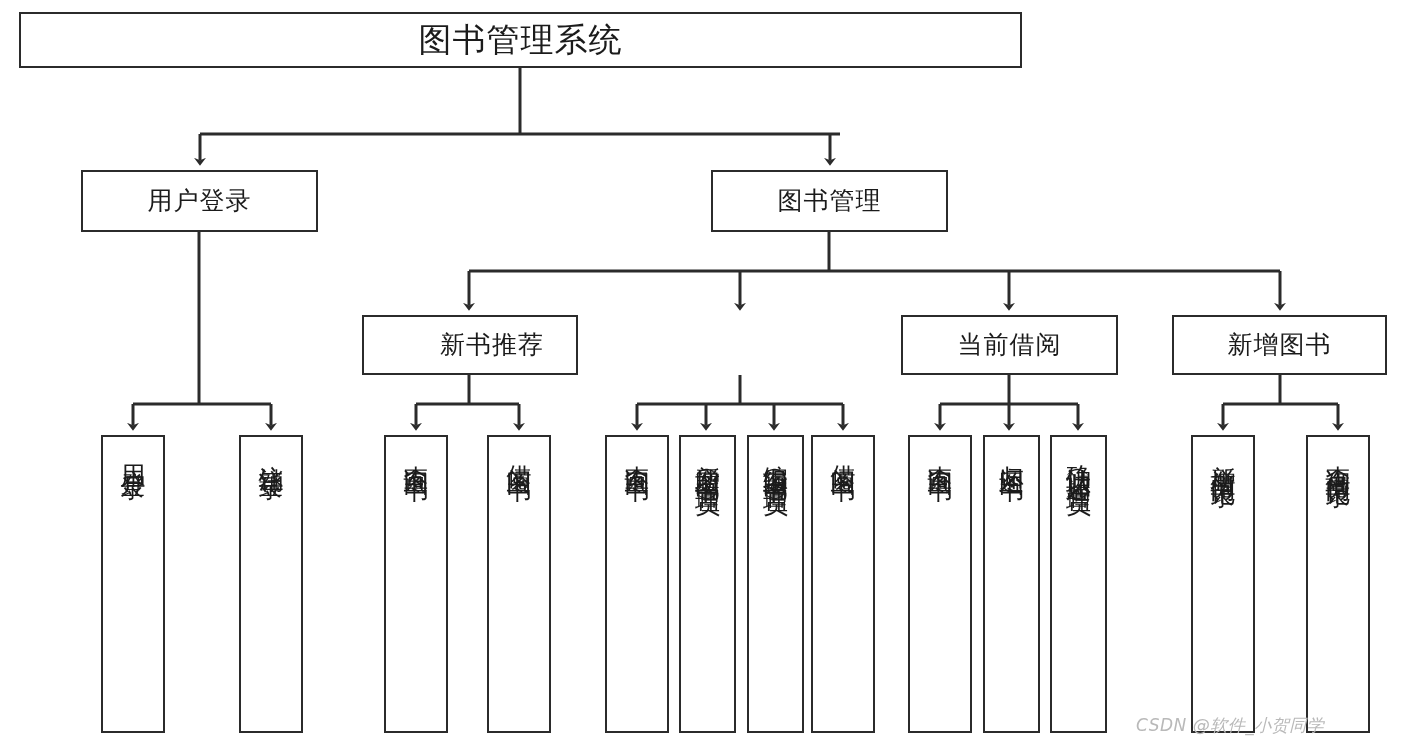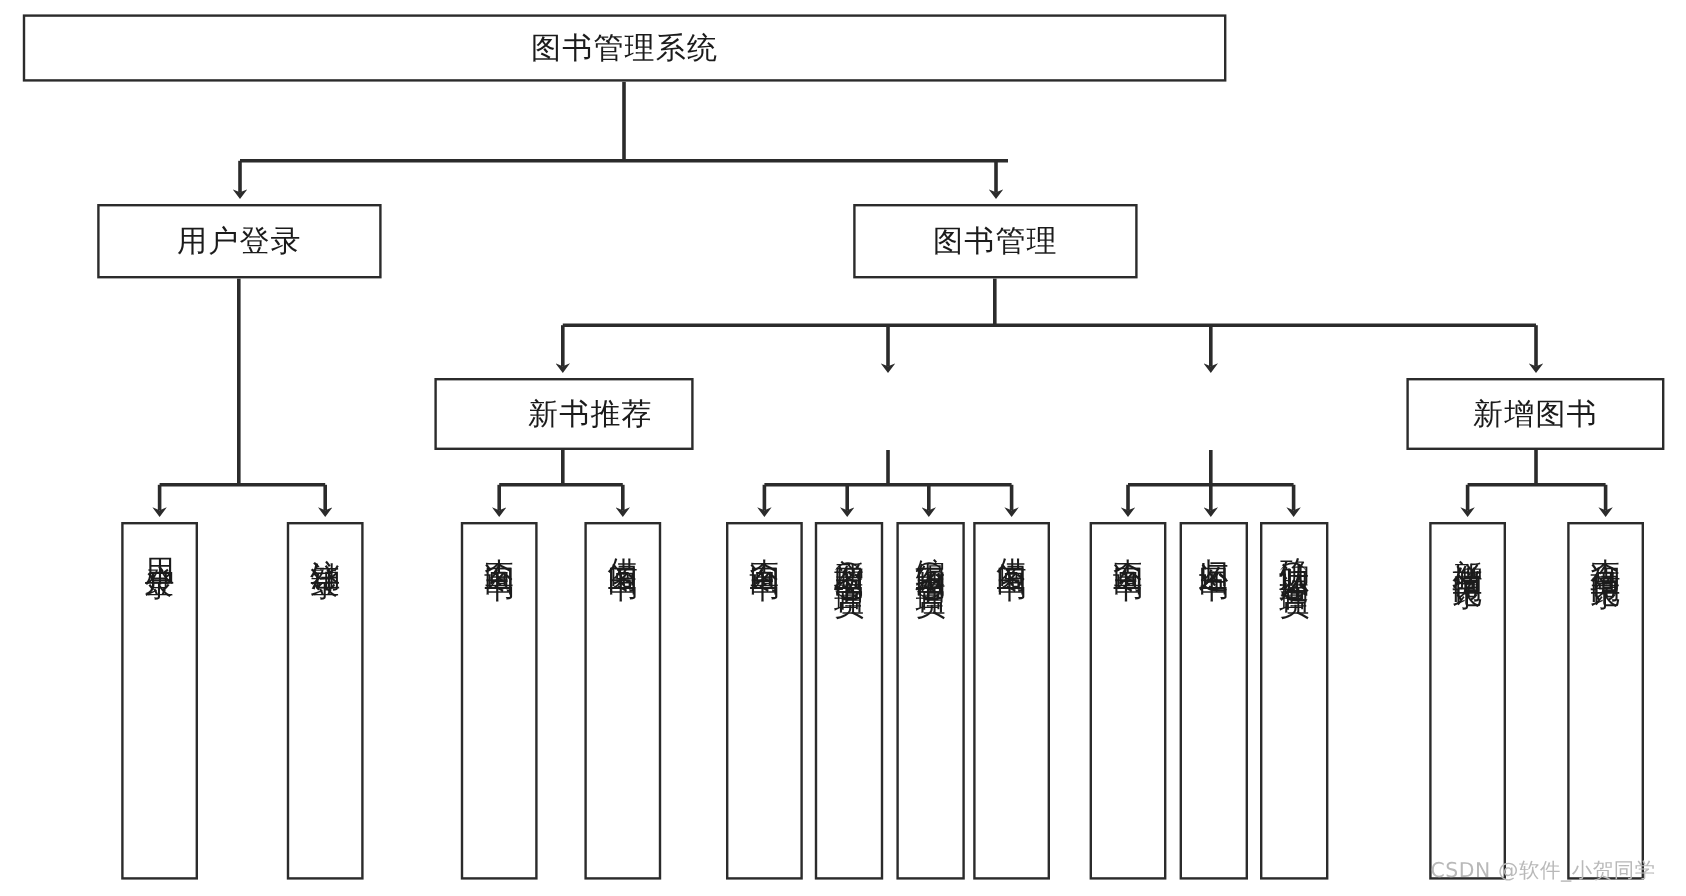--- a/index.html
+++ b/index.html
@@ -23,40 +23,41 @@
     color:#1b1b1b;
   }
   .node .lbl{
     display:block;
     line-height:1.06;
     text-align:center;
     white-space:nowrap;
   }
   
   .h-node .lbl{font-size:25px;letter-spacing:1px;}
-  .root .lbl{font-size:25px;letter-spacing:1px;}
+  .root .lbl{font-size:33px;letter-spacing:1px;}
 
   
   .v-node{align-items:flex-start;padding-top:8px;}
   .v-node .lbl{
     writing-mode:vertical-rl;
     text-orientation:upright;
     font-size:25px;
     letter-spacing:4px;
     line-height:1;
   }
 
   #watermark{
     position:absolute;
-    left:1192px;top:714px;
+    left:1136px;top:714px;
     font-size:17px;
     color:#b9b9b9;
     white-space:nowrap;
     font-family:"DejaVu Sans","Liberation Sans",sans-serif;
     letter-spacing:0.5px;
+    font-style:italic;
   }
 </style>
 </head>
 <body>
 
 <div id="stage">
 
   <svg id="edges" viewBox="0 0 1405 747" xmlns="http://www.w3.org/2000/svg">
     <defs>
       <marker id="arw" markerWidth="10" markerHeight="12" refX="2.2" refY="6" orient="auto" markerUnits="userSpaceOnUse">
@@ -114,20 +115,23 @@
   <div class="node h-node" style="left:81px;top:170px;width:237px;height:62px;">
     <span class="lbl">用户登录</span>
   </div>
   <div class="node h-node" style="left:711px;top:170px;width:237px;height:62px;">
     <span class="lbl">图书管理</span>
   </div>
 
   <div class="node h-node" style="left:362px;top:315px;width:216px;height:60px;padding-left:44px;">
     <span class="lbl">新书推荐</span>
   </div>
+  <div class="node h-node" style="left:901px;top:315px;width:217px;height:60px;">
+    <span class="lbl">当前借阅</span>
+  </div>
   <div class="node h-node" style="left:1172px;top:315px;width:215px;height:60px;">
     <span class="lbl">新增图书</span>
   </div>
 
   <div class="node v-node" style="left:101px;top:435px;width:64px;height:298px;">
     <span class="lbl">用户登录</span>
   </div>
   <div class="node v-node" style="left:239px;top:435px;width:64px;height:298px;">
     <span class="lbl">注销登录</span>
   </div>

